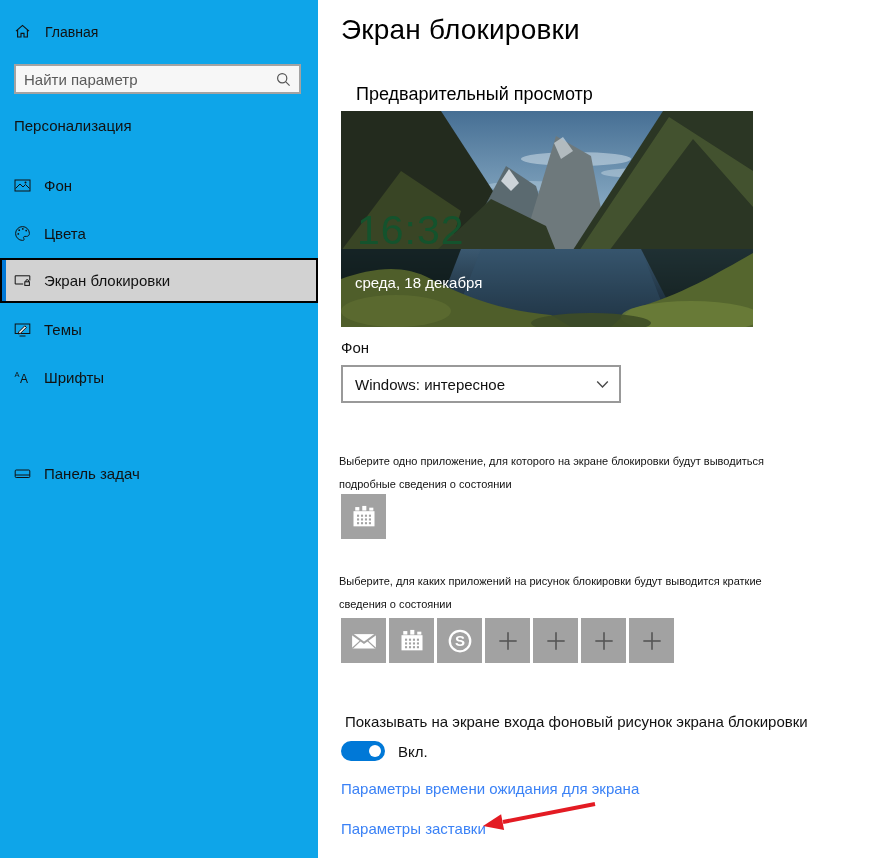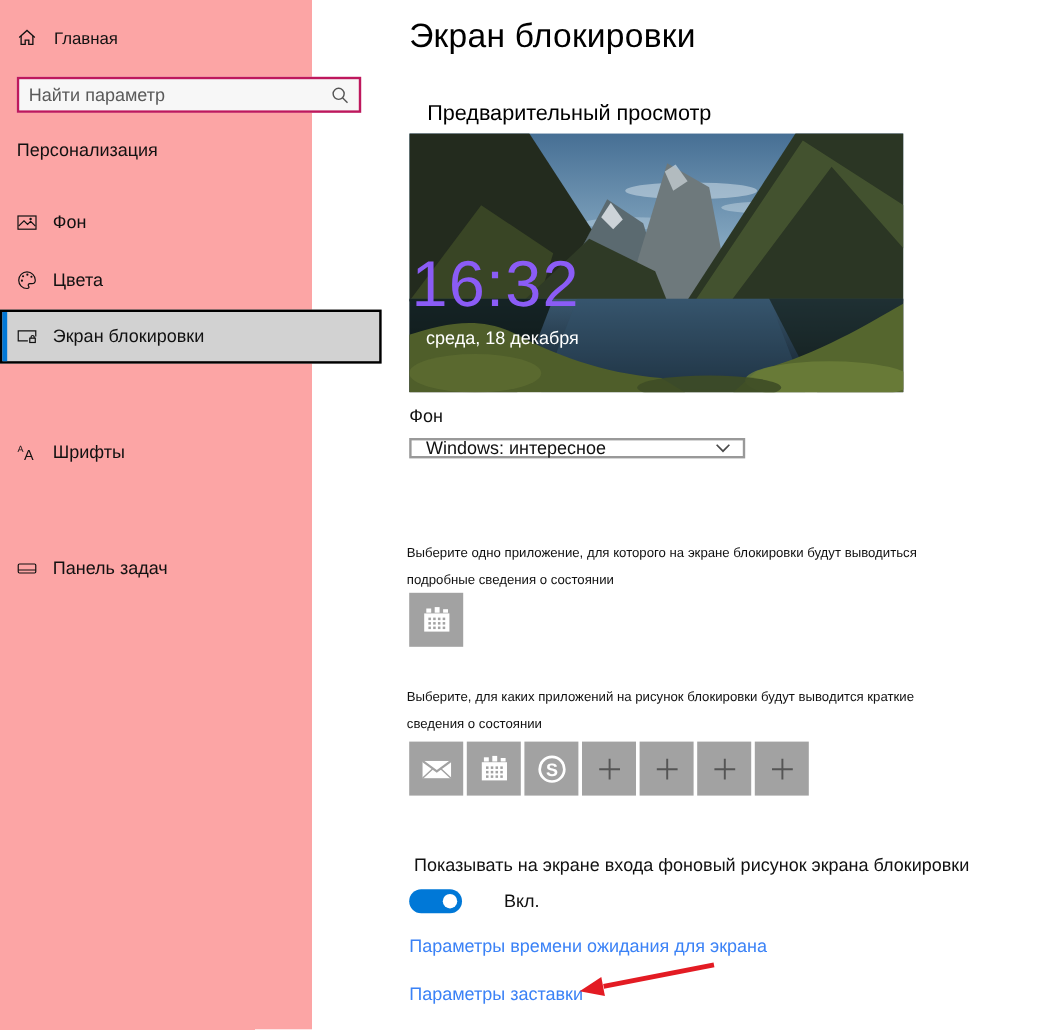--- a/index.html
+++ b/index.html
@@ -1,49 +1,49 @@
 <!DOCTYPE html>
 <html><head>
 <meta charset="utf-8">
 <style>
   html,body{margin:0;padding:0}
   body{
     width:875px;height:858px;position:relative;background:#fff;
     font-family:"Liberation Sans",sans-serif;color:#111;overflow:hidden;
   }
   
-  .sidebar{position:absolute;left:0;top:0;width:260px;height:858px;background:#fca5a5}
+  .sidebar{position:absolute;left:0;top:0;width:318px;height:858px;background:#0ea5e9}
   .home-row{position:absolute;left:14px;top:23px;display:flex;align-items:center;gap:14px;font-size:14px;cursor:pointer}
   .ic17{width:17px;height:17px;display:flex;align-items:center;justify-content:center;flex:0 0 17px}
   .ic17 svg{width:17px;height:17px;display:block}
-  .search-box{position:absolute;left:14px;top:64px;width:287px;height:30px;background:#f7f7f7;border:2px solid #be185d;box-sizing:border-box;display:flex;align-items:center}
+  .search-box{position:absolute;left:14px;top:64px;width:287px;height:30px;background:#f7f7f7;border:2px solid #a3a3a3;box-sizing:border-box;display:flex;align-items:center}
   .search-box input{flex:1;min-width:0;border:0;background:transparent;font-family:"Liberation Sans",sans-serif;font-size:15px;padding:0 8px;color:#333;outline:none}
   .search-box input::placeholder{color:#5a5a5a;opacity:1}
   .search-ic{margin-right:7px;display:flex}
   .section-title{position:absolute;left:14px;top:117px;font-size:15px;font-weight:400}
   .nav-item{position:absolute;left:0;width:318px;height:40px;display:flex;align-items:center;gap:13px;padding-left:14px;box-sizing:border-box;font-size:15px;cursor:pointer}
   .nav-item.selected{height:45px;background:#d2d2d2;border:2px solid #000;padding-left:12px}
   .accent-bar{position:absolute;left:0;top:0;bottom:0;width:4px;background:#0078d7}
   
   .page-title{position:absolute;left:341px;top:14px;font-size:28px;font-weight:300;letter-spacing:.2px;color:#000}
   .preview-heading{position:absolute;left:341px;top:69px;font-size:18px;font-weight:500;color:#000}
   .preview{position:absolute;left:341px;top:111px;width:412px;height:216px;overflow:hidden}
   .preview svg{display:block}
-  .pv-time{position:absolute;left:2px;top:99px;font-size:54px;font-weight:200;color:#8b5cf6;letter-spacing:1px;line-height:1}
+  .pv-time{position:absolute;left:16px;top:99px;font-size:41px;font-weight:200;color:#14532d;letter-spacing:1px;line-height:1}
   .pv-date{position:absolute;left:14px;top:163px;font-size:15px;color:#fff}
   .bg-label{position:absolute;left:341px;top:339px;font-size:15px}
-  .dropdown{position:absolute;left:341px;top:365px;width:280px;height:17px;border:2px solid #999;box-sizing:border-box;background:#fff;display:flex;align-items:center;justify-content:space-between;padding:0 10px 0 12px;font-size:15px;cursor:pointer}
+  .dropdown{position:absolute;left:341px;top:365px;width:280px;height:38px;border:2px solid #999;box-sizing:border-box;background:#fff;display:flex;align-items:center;justify-content:space-between;padding:0 10px 0 12px;font-size:15px;cursor:pointer}
   .para{position:absolute;left:339px;font-size:11px;line-height:23px;max-width:450px}
   #para1{top:450px}
   #para2{top:570px}
   .tile{width:45px;height:45px;background:#a2a2a2;border:0;display:flex;align-items:center;justify-content:center;padding:0;cursor:pointer}
   .cal-tile{position:absolute;left:341px;top:494px}
   .tile-row{position:absolute;left:341px;top:618px;display:flex;gap:3px}
   .toggle-text{position:absolute;left:345px;top:713px;font-size:15px}
-  .toggle-row{position:absolute;left:341px;top:741px;display:flex;align-items:center;gap:35px;font-size:15px}
+  .toggle-row{position:absolute;left:341px;top:741px;display:flex;align-items:center;gap:13px;font-size:15px}
   .toggle{width:44px;height:20px;border-radius:10px;background:#0078d7;position:relative;cursor:pointer}
   .knob{position:absolute;right:4px;top:4px;width:12px;height:12px;border-radius:50%;background:#fff}
   .link{position:absolute;left:341px;color:#3b82f6;font-size:15px;text-decoration:none;cursor:pointer}
   #link1{top:780px}
   #link2{top:820px}
   .red-arrow{position:absolute;left:477px;top:799px;pointer-events:none}
 </style>
 </head>
 <body>
 
@@ -102,20 +102,30 @@
       <span class="ic17">
         <svg viewBox="0 0 17 17" fill="none" stroke="#111">
             <path d="M15.8 8.5 V3.8 H1.2 V12 H9.2"></path>
             <rect x="10.8" y="9.8" width="4.6" height="3.6"></rect>
             <path d="M11.9 9.8 V8.9 a1.3 1.3 0 0 1 2.6 0 V9.8"></path>
           </svg>
       </span>
       <span>Экран блокировки</span>
     </div>
 
+    <div class="nav-item" style="top:309px">
+      <span class="ic17">
+        <svg viewBox="0 0 17 17">
+            <rect x="1.2" y="3" width="14.6" height="9.5" fill="none" stroke="#111"></rect>
+            <path d="M5.5 15 H11.5" stroke="#111"></path>
+            <path d="M4.8 10.8 L10.8 4.8 L12.4 6.4 L6.4 12.4 L4.4 12.9 Z" fill="#eaeaea" stroke="#111"></path>
+          </svg>
+      </span>
+      <span>Темы</span>
+    </div>
 
     <div class="nav-item" style="top:357px">
       <span class="ic17">
         <svg viewBox="0 0 17 17">
             <text x="0.5" y="7.5" font-size="7.5" fill="#111">A</text>
             <text x="6" y="14" font-size="12" fill="#111">A</text>
           </svg>
       </span>
       <span>Шрифты</span>
     </div>

